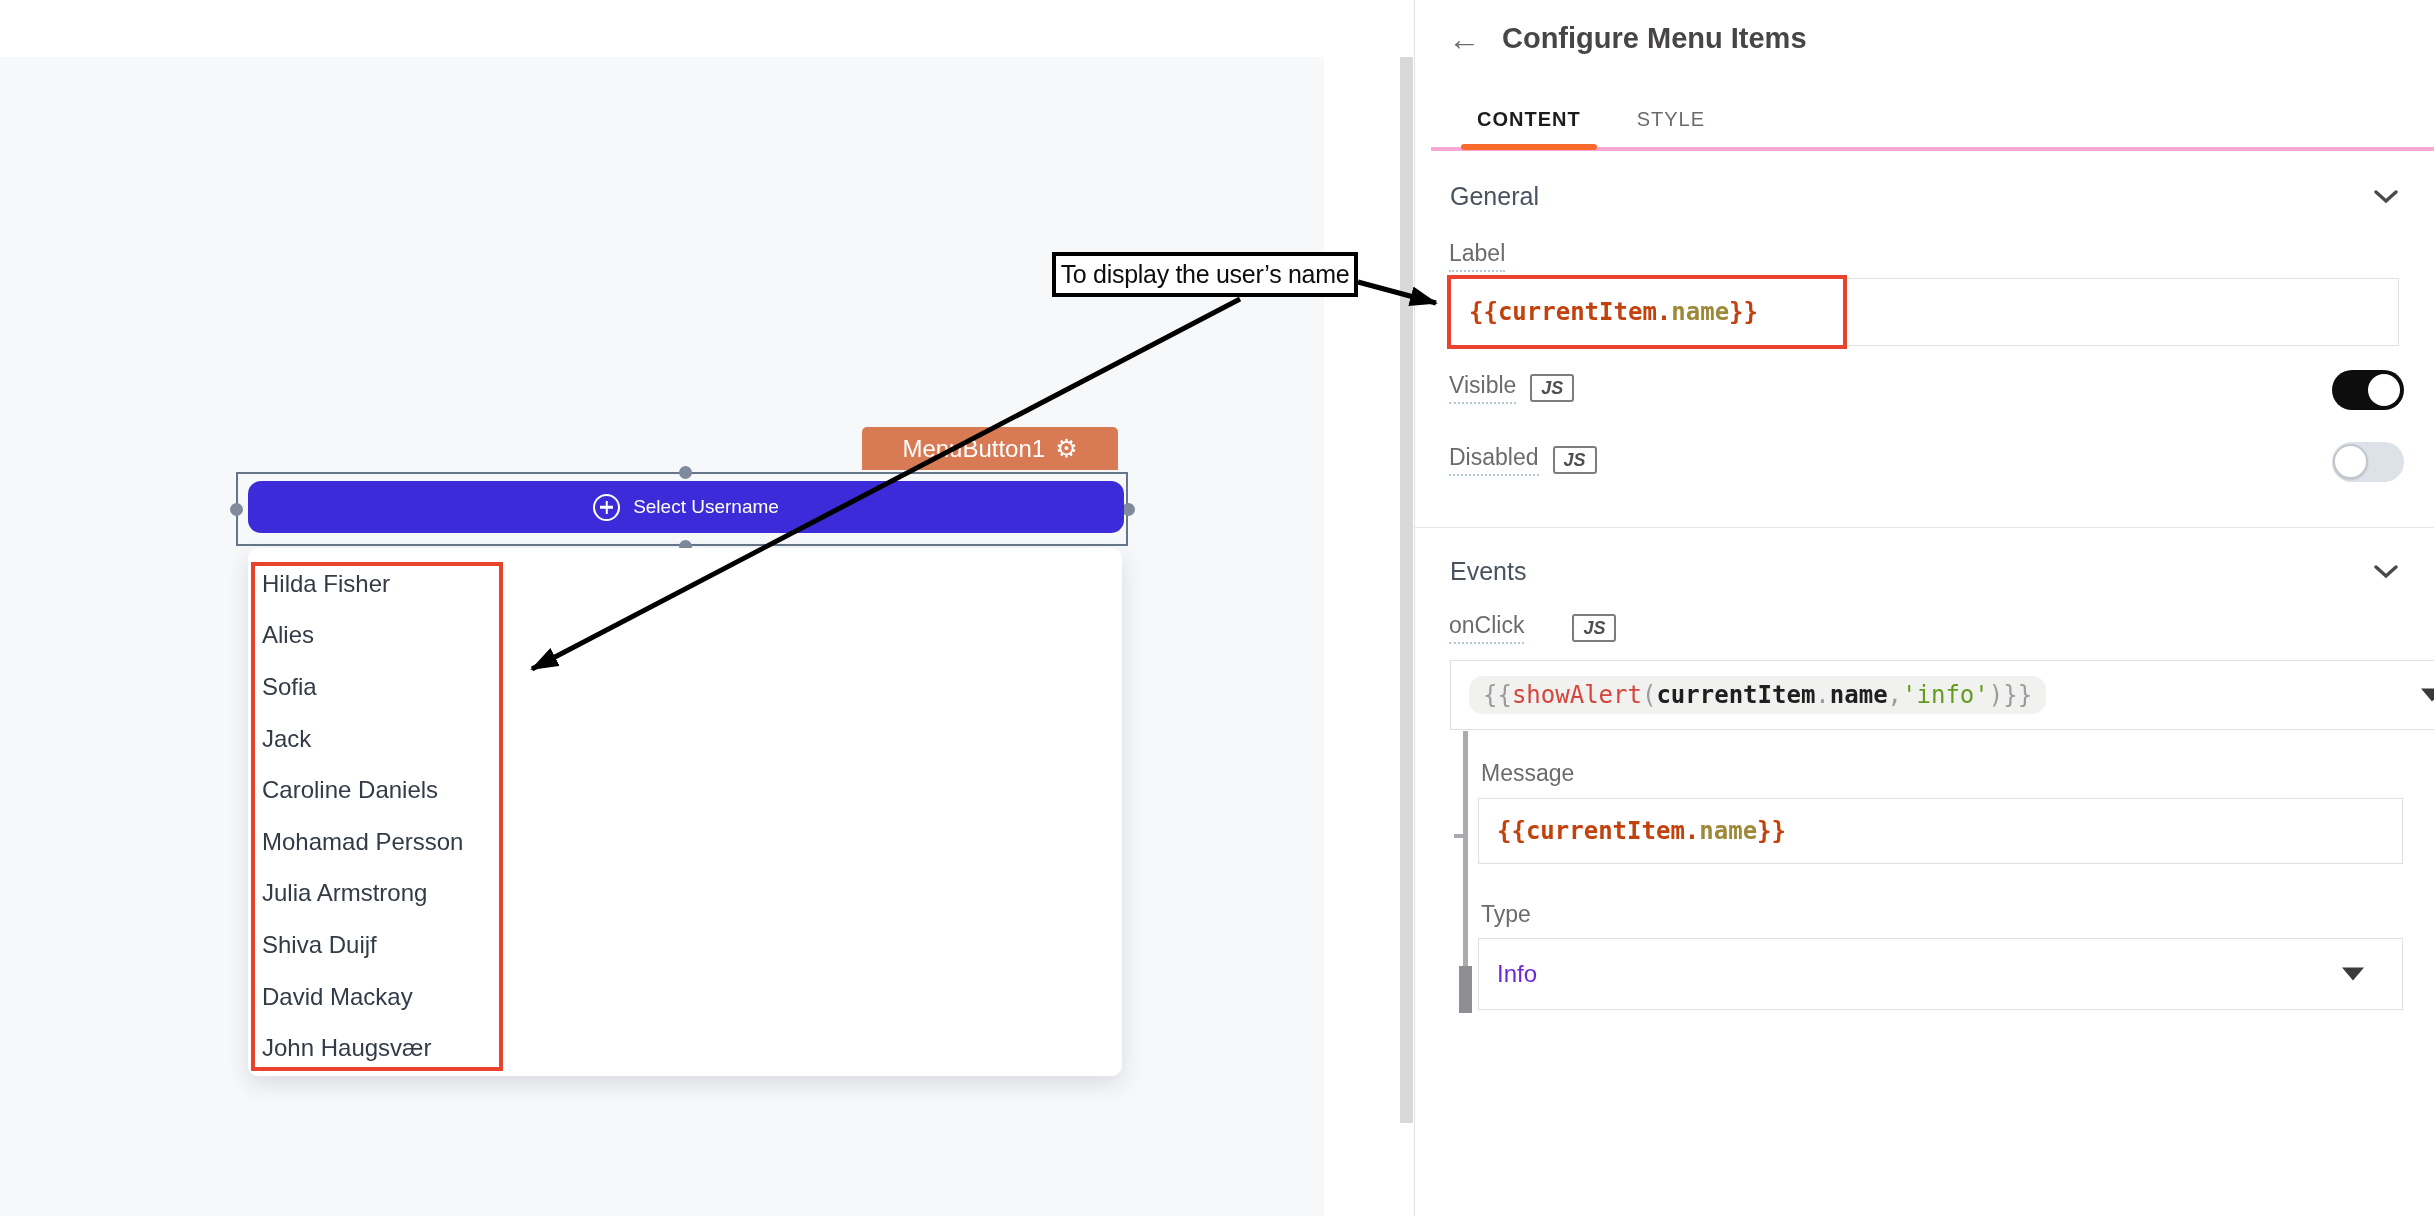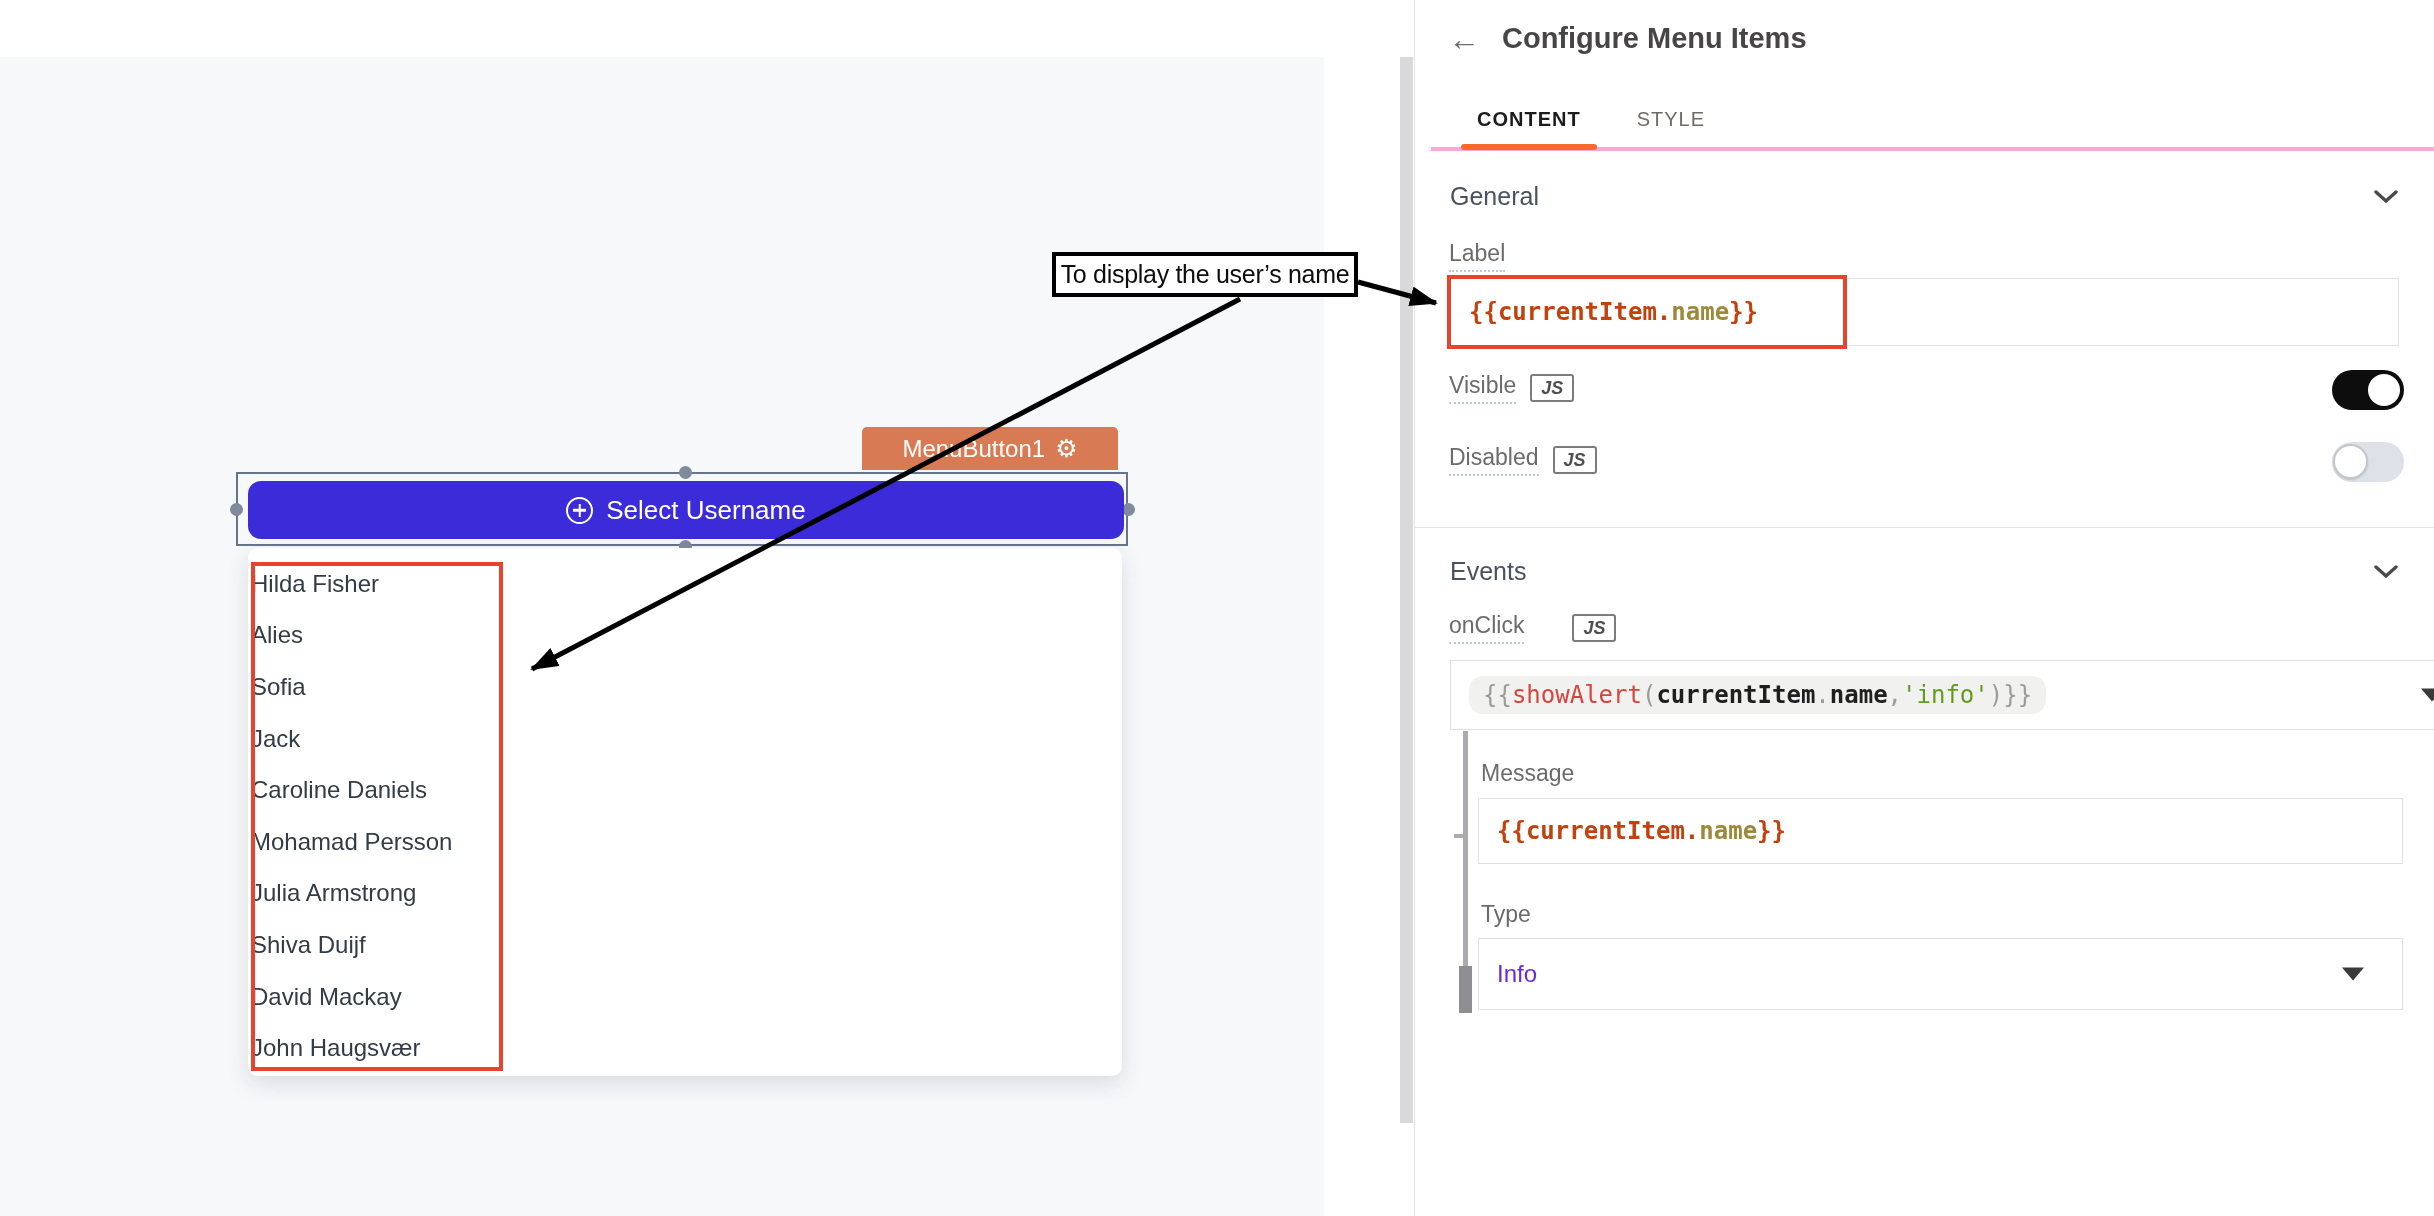--- a/index.html
+++ b/index.html
@@ -11,30 +11,30 @@
   .editor-scrollbar { position:absolute; left:1400px; top:57px; width:13px; height:1066px; background:#d9d9dc; }
 
   .widget-tag { position:absolute; left:862px; top:427px; width:256px; height:43px; background:#d87a54;
     border-radius:5px 5px 0 0; display:flex; align-items:center; justify-content:center; gap:10px;
     color:#fff; font-size:24px; }
   .widget-tag .gear { font-size:25px; line-height:1; }
 
   .selection-rect { position:absolute; left:236px; top:472px; width:892px; height:74px; border:2px solid #67758a; background:transparent; }
   .handle { position:absolute; width:13px; height:13px; border-radius:50%; background:#7f8a9c; }
 
-  .menu-button { position:absolute; left:248px; top:481px; width:876px; height:58px; background:#3b2bd8;
-    border-radius:13px; display:flex; align-items:center; justify-content:center; gap:13px; color:#fff; font-size:26px; font-weight:500; }
+  .menu-button { position:absolute; left:248px; top:481px; width:876px; height:52px; background:#3b2bd8;
+    border-radius:13px; display:flex; align-items:center; justify-content:center; gap:13px; color:#fff; font-size:19px; font-weight:500; }
   .plus-circle { width:27px; height:27px; border:2.5px solid #fff; border-radius:50%; position:relative; flex:0 0 auto; }
   .plus-circle::before, .plus-circle::after { content:""; position:absolute; background:#fff; }
   .plus-circle::before { left:50%; top:5px; bottom:5px; width:2.5px; transform:translateX(-50%); }
   .plus-circle::after  { top:50%; left:5px; right:5px; height:2.5px; transform:translateY(-50%); }
 
   .dropdown-panel { position:absolute; left:248px; top:548px; width:874px; height:528px; background:#fff;
     border-radius:10px; box-shadow:0 8px 22px rgba(40,50,70,.14); padding-top:10px; }
-  .menu-item { height:51.6px; display:flex; align-items:center; padding-left:3px; font-size:24px; color:#323b46; }
+  .menu-item { height:51.6px; display:flex; align-items:center; padding-left:14px; font-size:24px; color:#323b46; }
 
   .red-box-list { position:absolute; left:251px; top:562px; width:252px; height:509px; border:4px solid #e8432c; pointer-events:none; }
 
   .annotation-box { position:absolute; left:1052px; top:252px; width:306px; height:45px; background:#fff;
     border:4px solid #000; display:flex; align-items:center; justify-content:center; font-size:25px; color:#0d0d0d; letter-spacing:-0.3px; white-space:nowrap; }
 
   .arrows { position:absolute; left:0; top:0; z-index:60; pointer-events:none; }
 
   
   .pane { position:absolute; left:1414px; top:0; width:1020px; height:1216px; background:#fff; border-left:1px solid #e2e2e2; }

